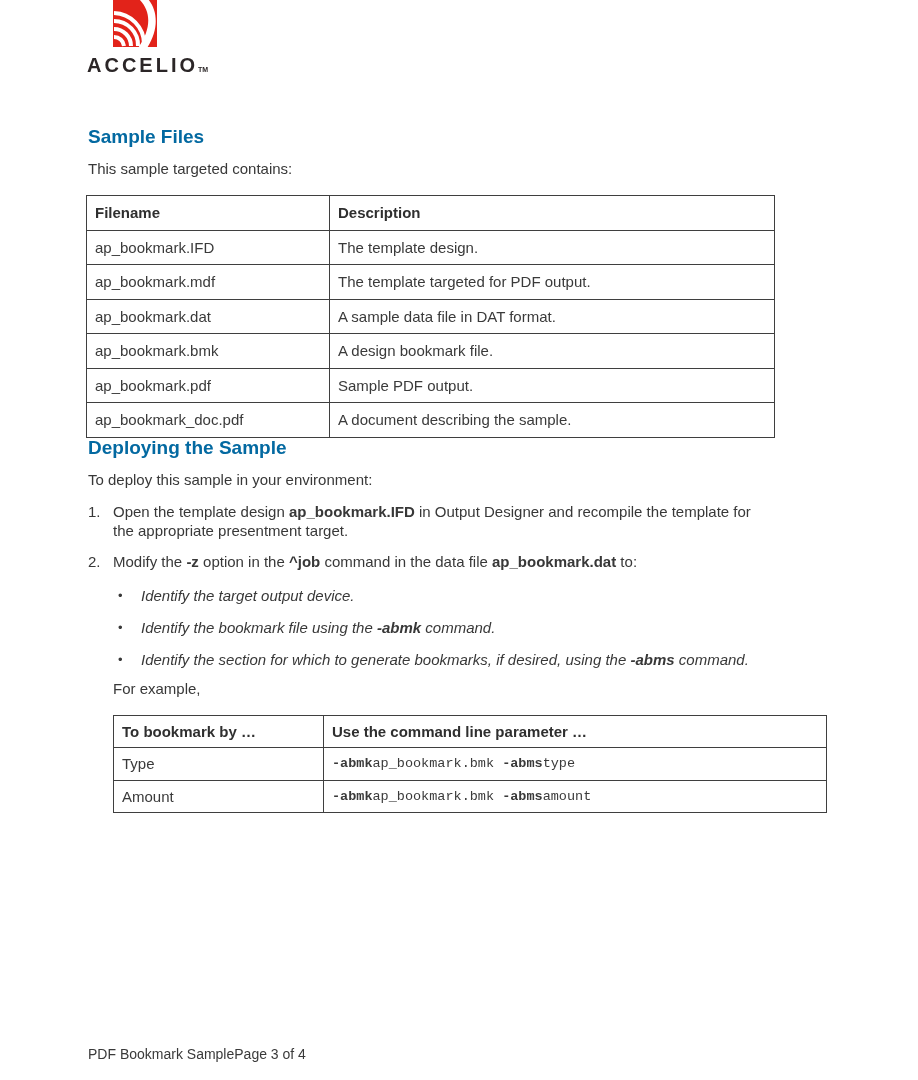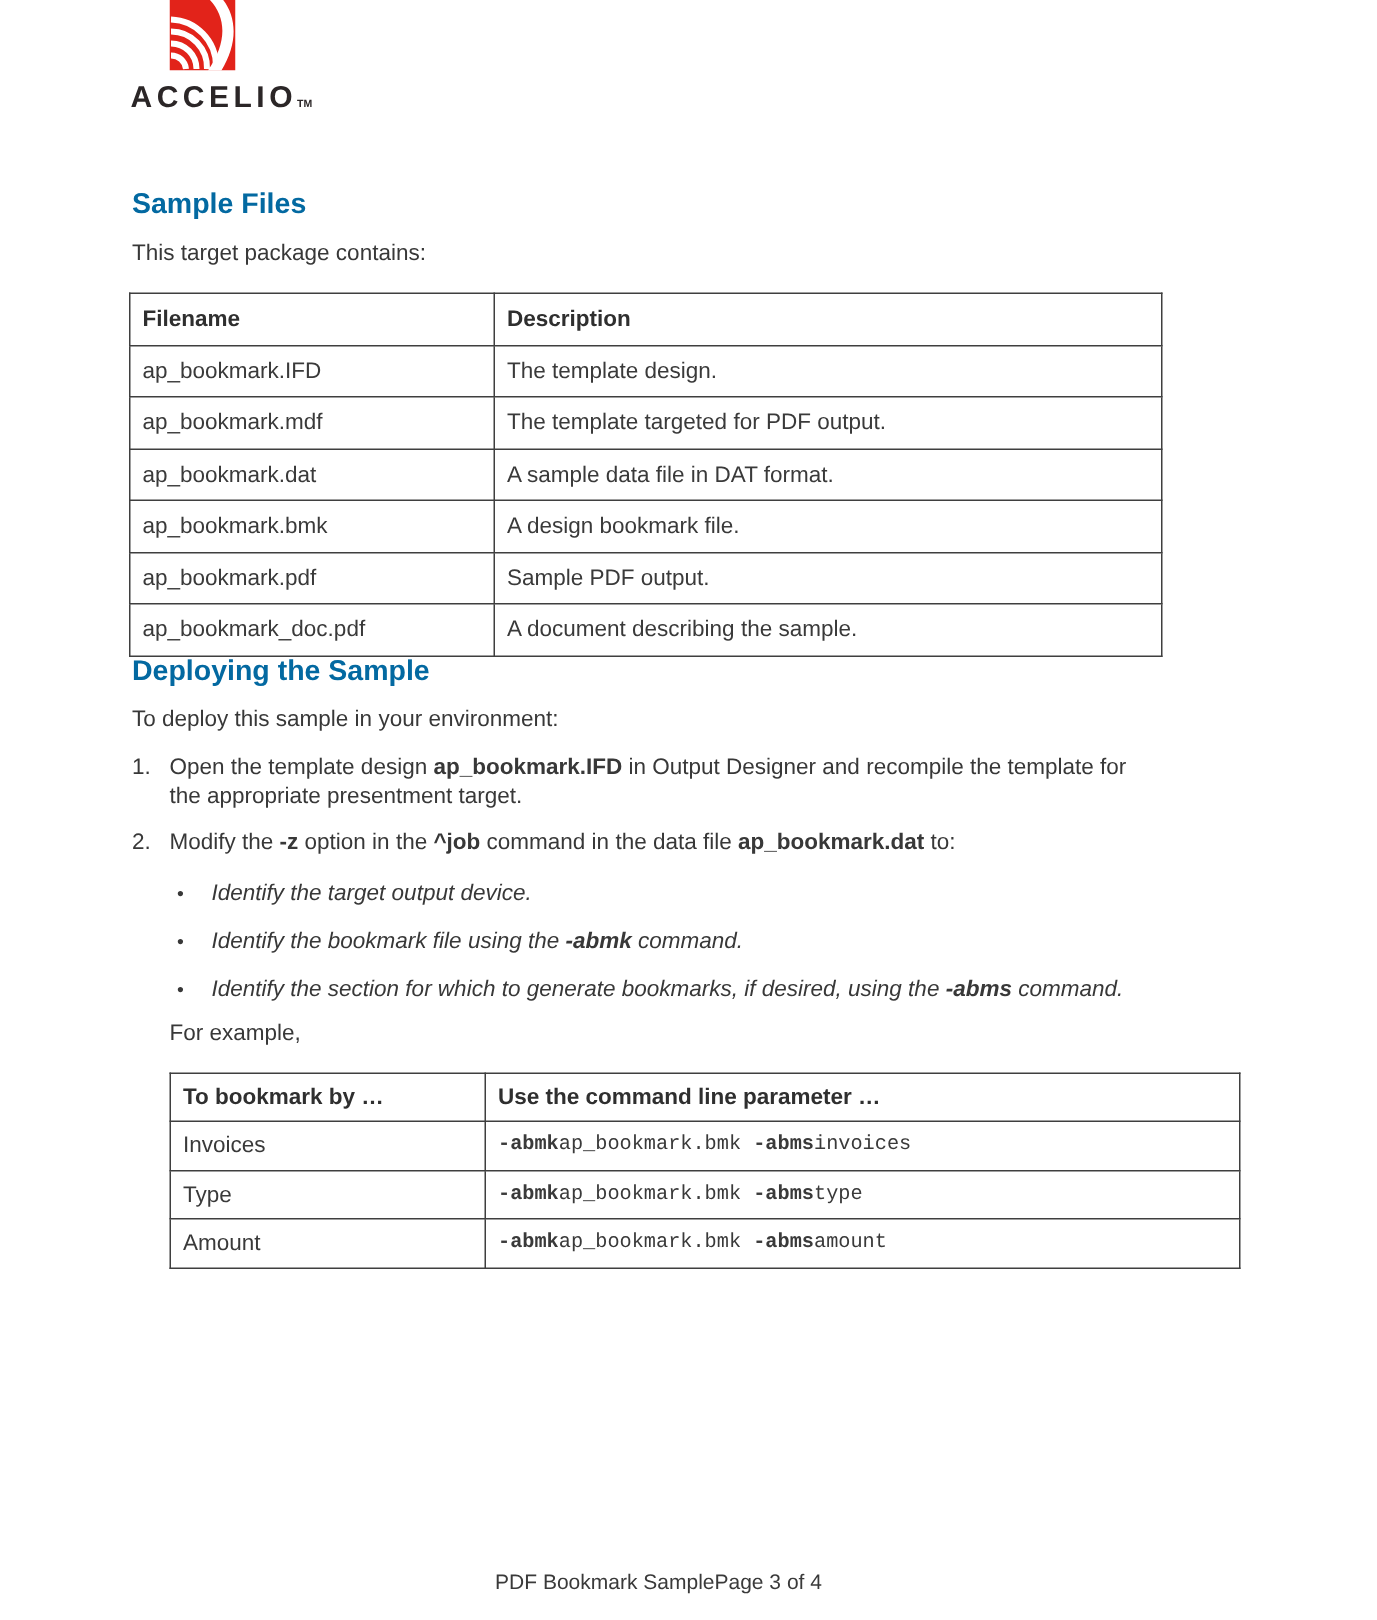--- a/index.html
+++ b/index.html
@@ -137,21 +137,21 @@
     letter-spacing: 0;
   }
 
   
   .footer {
     position: absolute;
     top: 1046px;
     left: 88px;
     width: 702px;
     display: flex;
-    justify-content: center;
+    justify-content: flex-start;
     font-size: 14px;
     color: #3a3a3a;
   }
 </style>
 </head>
 <body>
 
 <div class="page">
 
   <div class="logo-block">
@@ -165,21 +165,21 @@
       </g>
       <path d="M 26,-1 C 38,11 39,28 25,48 L 34,48 C 46,29 45,11 35,-1 Z" fill="#ffffff"></path>
     </svg>
     <div class="wordmark"><span>ACCELIO</span><span class="tm">TM</span></div>
   </div>
 
   <div class="content">
 
     <h2 class="section-heading">Sample Files</h2>
 
-    <p class="intro">This target package contains:</p>
+    <p class="intro">This sample targeted contains:</p>
 
     <table class="files-table">
       <colgroup>
           <col class="col1">
           <col>
         </colgroup>
       <tbody>
           <tr>
         <th>Filename</th>
         <th>Description</th>
@@ -247,24 +247,20 @@
       <colgroup>
           <col class="col1">
           <col>
         </colgroup>
       <tbody>
           <tr>
         <th>To bookmark by …</th>
         <th>Use the command line parameter …</th>
       </tr>
       <tr>
-        <td>Invoices</td>
-        <td class="mono"><span class="b">-abmk</span><span>ap_bookmark.bmk </span><span class="b">-abms</span><span>invoices</span></td>
-      </tr>
-      <tr>
         <td>Type</td>
         <td class="mono"><span class="b">-abmk</span><span>ap_bookmark.bmk </span><span class="b">-abms</span><span>type</span></td>
       </tr>
       <tr>
         <td>Amount</td>
         <td class="mono"><span class="b">-abmk</span><span>ap_bookmark.bmk </span><span class="b">-abms</span><span>amount</span></td>
       </tr>
     </tbody>
       </table>
 

